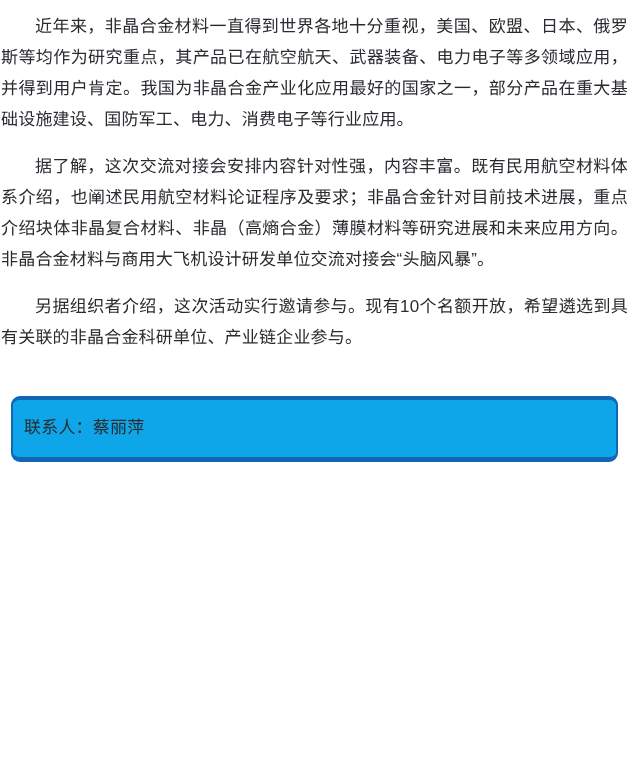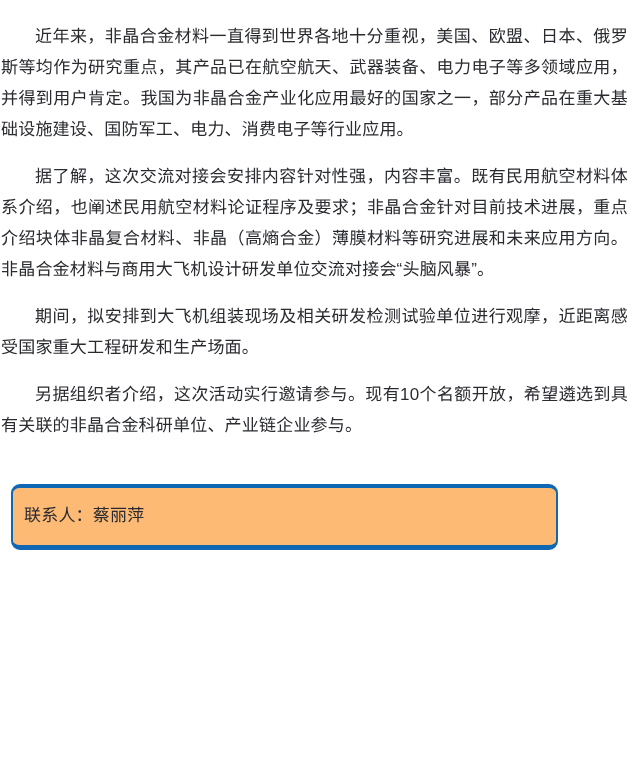--- a/index.html
+++ b/index.html
@@ -10,63 +10,62 @@
   body {
     width: 630px;
     height: 759px;
     overflow: hidden;
     font-family: "Liberation Sans", "DejaVu Sans", sans-serif;
     color: #2a2b30;
   }
   .article {
     box-sizing: border-box;
     width: 630px;
-    padding: 21px 2px 0 1px;
+    padding: 11px 2px 0 1px;
     font-size: 17px;
     line-height: 31px;
     text-align: justify;
     letter-spacing: 0.2px;
   }
   .para {
     margin: 0 0 16px 0;
     text-indent: 2em;
   }
   .para strong {
     font-weight: bold;
   }
   .contact-box {
     box-sizing: border-box;
     margin: 43px 0 0 10px;
-    width: 547px;
+    width: 607px;
     border: 2px solid #1068b4;
     border-top-width: 4px;
     border-bottom-width: 5px;
     border-radius: 9px;
     padding: 11px 14px 13px 11px;
-    background: #fdba74;
+    background: #0ea5e9;
   }
   .contact-box p {
     margin: 0;
     line-height: 33px;
     text-indent: 0;
     text-align: left;
     font-size: 17px;
   }
 </style>
 </head>
 <body>
 
 <main class="article">
 
   <p class="para">近年来，非晶合金材料一直得到世界各地十分重视，美国、欧盟、日本、俄罗斯等均作为研究重点，其产品已在航空航天、武器装备、电力电子等多领域应用，并得到用户肯定。我国为非晶合金产业化应用最好的国家之一，部分产品在重大基础设施建设、国防军工、电力、消费电子等行业应用。</p>
 
 
   <p class="para">据了解，这次交流对接会安排内容针对性强，内容丰富。既有民用航空材料体系介绍，也阐述民用航空材料论证程序及要求；非晶合金针对目前技术进展，重点介绍块体非晶复合材料、非晶（高熵合金）薄膜材料等研究进展和未来应用方向。非晶合金材料与商用大飞机设计研发单位交流对接会“头脑风暴”。</p>
 
-  <p class="para">期间，拟安排到大飞机组装现场及相关研发检测试验单位进行观摩，近距离感受国家重大工程研发和生产场面。</p>
 
   <p class="para">另据组织者介绍，这次活动实行邀请参与。现有10个名额开放，希望遴选到具有关联的非晶合金科研单位、产业链企业参与。</p>
 
   <div class="contact-box">
     <p>联系人：蔡丽萍</p>
   </div>
 
 </main>
 
 </body></html>

